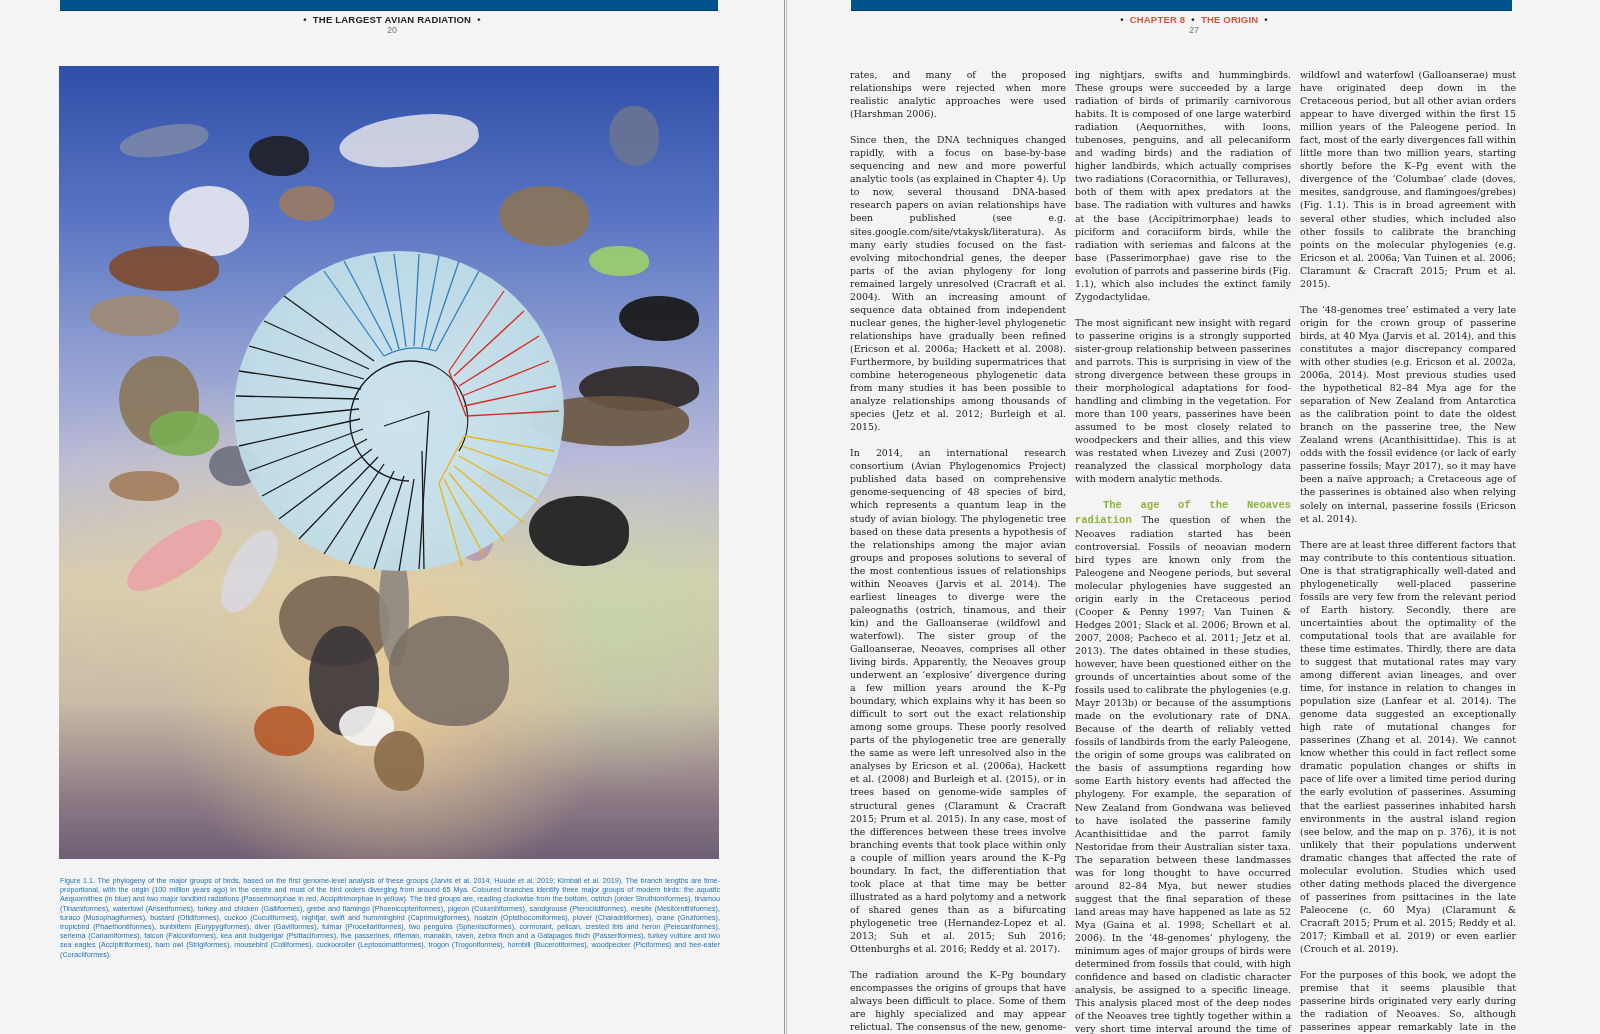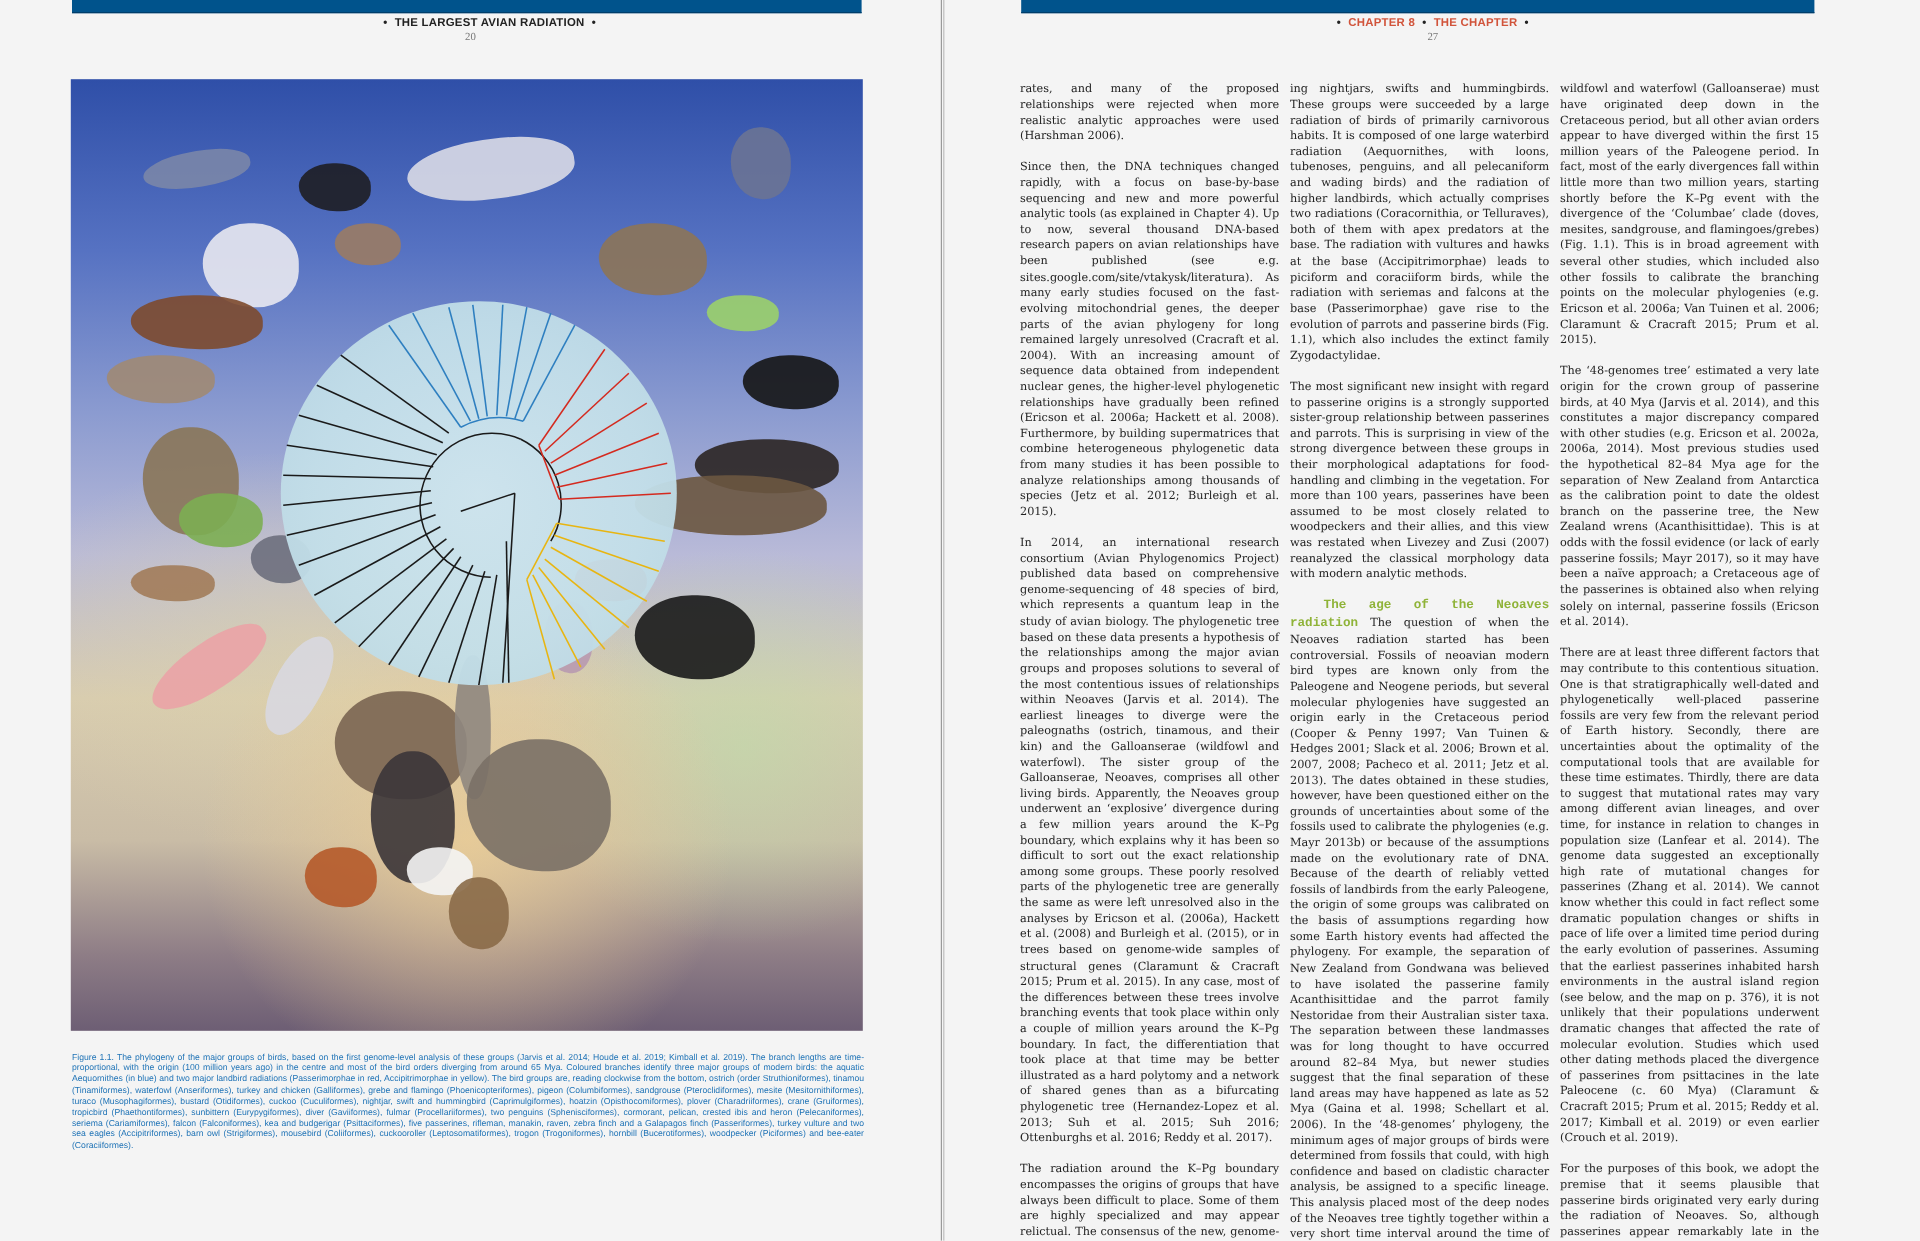--- a/index.html
+++ b/index.html
@@ -6,23 +6,23 @@
   body { width:1600px; height:1034px; background:#f4f4f4; position:relative; overflow:hidden; font-family:"DejaVu Serif", serif; }
   .page { position:absolute; top:0; height:1034px; background:#f4f4f4; }
   .page-left { left:0; width:784px; border-right:1px solid #9a9a9a; }
   .page-right { left:786px; width:814px; border-left:1px solid #bdbdbd; }
   .top-bar { position:absolute; top:0; height:10px; background:#00538c; border-bottom:1px solid #003e6a; }
   .page-left .top-bar { left:60px; width:658px; }
   .page-right .top-bar { left:64px; width:661px; }
   .running-head { position:absolute; top:14px; width:100%; text-align:center; font-family:"Liberation Sans", sans-serif; font-size:9.5px; font-weight:bold; letter-spacing:0.2px; color:#222; }
   .running-head .dot { color:#222; margin:0 6px; }
   .running-head .chapter { color:#d1543b; font-weight:bold; }
-  .page-num { position:absolute; top:25px; width:100%; text-align:center; font-family:Liberation Serif, serif; font-size:9px; color:#777; }
+  .page-num { position:absolute; top:25px; width:100%; text-align:center; font-family:Liberation Sans, sans-serif; font-size:9px; color:#777; }
   .page-left .running-head, .page-left .page-num { left:0; width:784px; }
-  .page-left .running-head { padding-left:16px; }
+  .page-left .running-head { padding-left:0; }
   .figure { position:absolute; left:59px; top:66px; width:660px; height:793px; overflow:hidden;
     background:
       radial-gradient(ellipse 48% 38% at 50% 80%, rgba(235,205,150,0.85), rgba(235,205,150,0) 70%),
       radial-gradient(ellipse 40% 30% at 85% 70%, rgba(190,220,170,0.6), rgba(190,220,170,0) 70%),
       radial-gradient(ellipse 60% 30% at 30% 60%, rgba(220,210,170,0.6), rgba(220,210,170,0) 70%),
       linear-gradient(180deg, #2f4fa8 0%, #5672c2 18%, #8b9bd0 35%, #b9bad8 50%, #d8ccb0 65%, #c9bca6 80%, #8e7d86 92%, #6d5e74 100%);
   }
   .tree-disc { position:absolute; left:175px; top:185px; width:330px; height:320px; border-radius:50%;
     background: radial-gradient(circle at 50% 50%, #cfe6ee 0%, #c3dfe9 60%, #b8d6e2 100%); opacity:0.95; }
   .tree-svg { position:absolute; left:175px; top:185px; }
@@ -143,21 +143,21 @@
   </div>
 
   <div class="caption">
     <span class="fig-label">Figure 1.1.</span><span> The phylogeny of the major groups of birds, based on the first genome-level analysis of these groups (Jarvis et al. 2014; Houde et al. 2019; Kimball et al. 2019). The branch lengths are time-proportional, with the origin (100 million years ago) in the centre and most of the bird orders diverging from around 65 Mya. Coloured branches identify three major groups of modern birds: the aquatic Aequornithes (in blue) and two major landbird radiations (Passerimorphae in red, Accipitrimorphae in yellow). The bird groups are, reading clockwise from the bottom, ostrich (order Struthioniformes), tinamou (Tinamiformes), waterfowl (Anseriformes), turkey and chicken (Galliformes), grebe and flamingo (Phoenicopteriformes), pigeon (Columbiformes), sandgrouse (Pteroclidiformes), mesite (Mesitornithiformes), turaco (Musophagiformes), bustard (Otidiformes), cuckoo (Cuculiformes), nightjar, swift and hummingbird (Caprimulgiformes), hoatzin (Opisthocomiformes), plover (Charadriiformes), crane (Gruiformes), tropicbird (Phaethontiformes), sunbittern (Eurypygiformes), diver (Gaviiformes), fulmar (Procellariiformes), two penguins (Sphenisciformes), cormorant, pelican, crested ibis and heron (Pelecaniformes), seriema (Cariamiformes), falcon (Falconiformes), kea and budgerigar (Psittaciformes), five passerines, rifleman, manakin, raven, zebra finch and a Galapagos finch (Passeriformes), turkey vulture and two sea eagles (Accipitriformes), barn owl (Strigiformes), mousebird (Coliiformes), cuckooroller (Leptosomatiformes), trogon (Trogoniformes), hornbill (Bucerotiformes), woodpecker (Piciformes) and bee-eater (Coraciiformes).</span>
   </div>
 </div>
 
 <div class="page page-right">
   <div class="top-bar"></div>
   <div class="running-head">
-    <span class="dot">•</span><span class="chapter">CHAPTER 8</span><span class="dot">•</span><span class="chapter">THE CHAPTER</span><span class="dot">•</span>
+    <span class="dot">•</span><span class="chapter">CHAPTER 8</span><span class="dot">•</span><span class="chapter">THE ORIGIN</span><span class="dot">•</span>
   </div>
   <div class="page-num">27</div>
 
   <div class="col col-1">
     <p>rates, and many of the proposed relationships were rejected when more realistic analytic approaches were used (Harshman 2006).</p>
     <p>Since then, the DNA techniques changed rapidly, with a focus on base-by-base sequencing and new and more powerful analytic tools (as explained in Chapter 4). Up to now, several thousand DNA-based research papers on avian relationships have been published (see e.g. sites.google.com/site/vtakysk/literatura). As many early studies focused on the fast-evolving mitochondrial genes, the deeper parts of the avian phylogeny for long remained largely unresolved (Cracraft et al. 2004). With an increasing amount of sequence data obtained from independent nuclear genes, the higher-level phylogenetic relationships have gradually been refined (Ericson et al. 2006a; Hackett et al. 2008). Furthermore, by building supermatrices that combine heterogeneous phylogenetic data from many studies it has been possible to analyze relationships among thousands of species (Jetz et al. 2012; Burleigh et al. 2015).</p>
     <p>In 2014, an international research consortium (Avian Phylogenomics Project) published data based on comprehensive genome-sequencing of 48 species of bird, which represents a quantum leap in the study of avian biology. The phylogenetic tree based on these data presents a hypothesis of the relationships among the major avian groups and proposes solutions to several of the most contentious issues of relationships within Neoaves (Jarvis et al. 2014). The earliest lineages to diverge were the paleognaths (ostrich, tinamous, and their kin) and the Galloanserae (wildfowl and waterfowl). The sister group of the Galloanserae, Neoaves, comprises all other living birds. Apparently, the Neoaves group underwent an ‘explosive’ divergence during a few million years around the K–Pg boundary, which explains why it has been so difficult to sort out the exact relationship among some groups. These poorly resolved parts of the phylogenetic tree are generally the same as were left unresolved also in the analyses by Ericson et al. (2006a), Hackett et al. (2008) and Burleigh et al. (2015), or in trees based on genome-wide samples of structural genes (Claramunt &amp; Cracraft 2015; Prum et al. 2015). In any case, most of the differences between these trees involve branching events that took place within only a couple of million years around the K–Pg boundary. In fact, the differentiation that took place at that time may be better illustrated as a hard polytomy and a network of shared genes than as a bifurcating phylogenetic tree (Hernandez-Lopez et al. 2013; Suh et al. 2015; Suh 2016; Ottenburghs et al. 2016; Reddy et al. 2017).</p>
     <p>The radiation around the K–Pg boundary encompasses the origins of groups that have always been difficult to place. Some of them are highly specialized and may appear relictual. The consensus of the new, genome-based studies (Reddy et al. 2017) suggests an early divergence of a clade comprising grebes, flamingos, pigeons, sandgrouse and mesites, and an almost simultaneous divergence of lineages that gave rise to shorebirds, the core gruiforms, the hoatzin, a lineage comprising turacos, cuckoos and bustards and a lineage compris-</p>
   </div>
 

